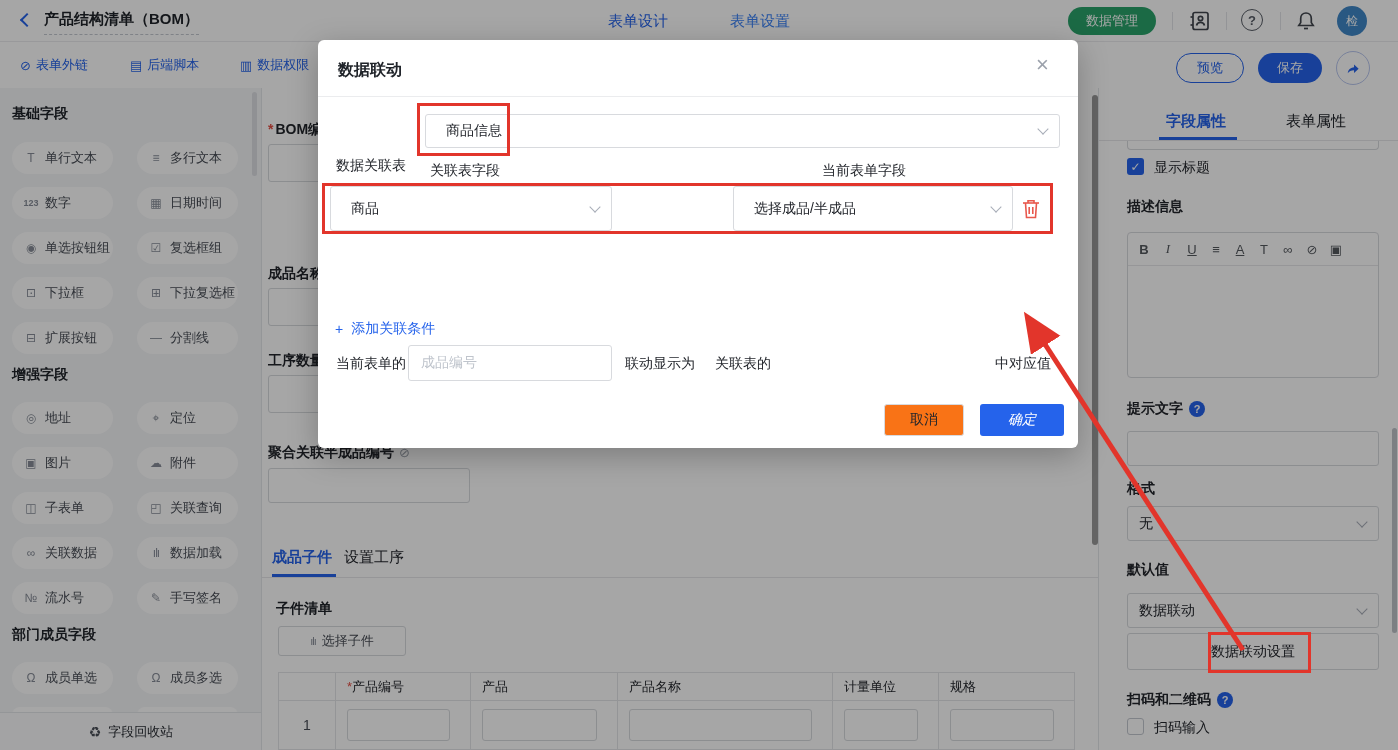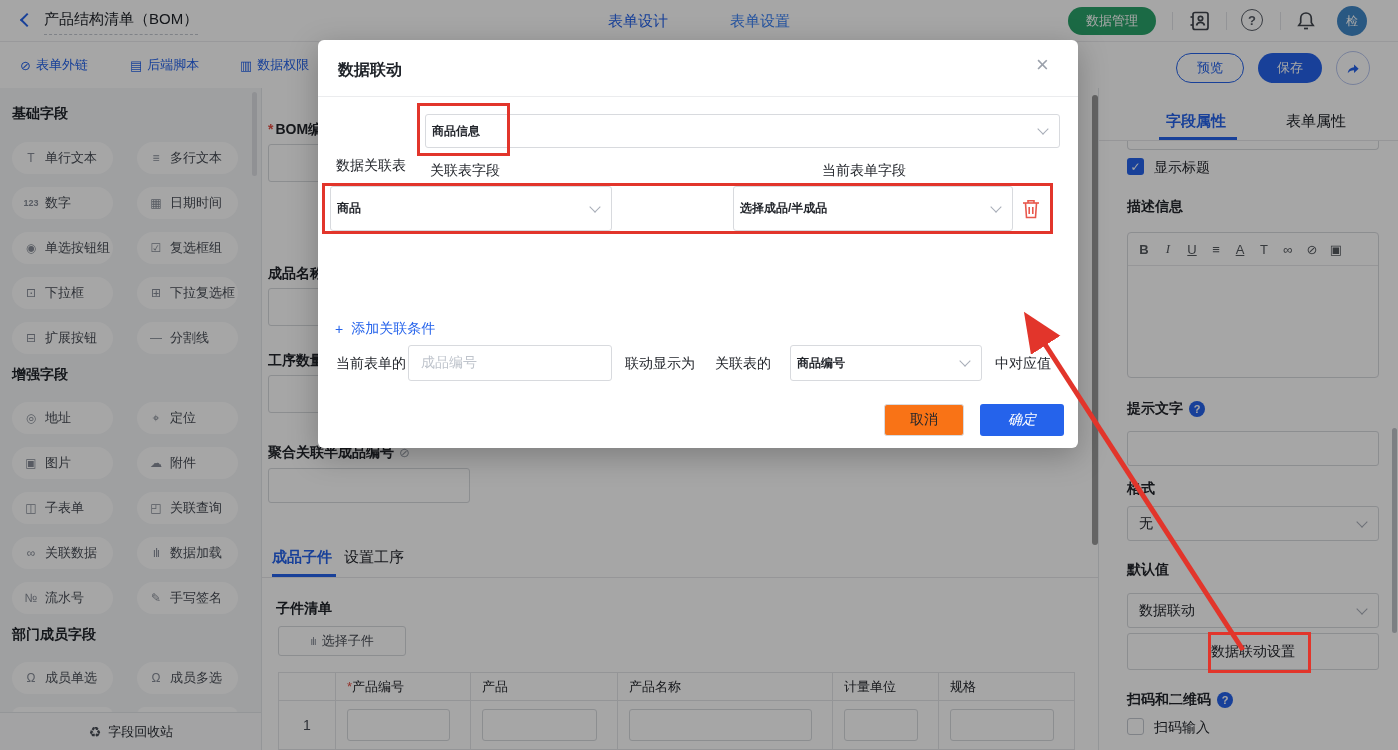--- a/index.html
+++ b/index.html
@@ -3,21 +3,21 @@
 <meta charset="utf-8">
 <style>
   * { margin:0; padding:0; box-sizing:border-box; }
   html,body { width:1398px; height:750px; }
   body { font-family:"Liberation Sans","DejaVu Sans",sans-serif; background:#fff; overflow:hidden; }
   .app { position:relative; width:1398px; height:750px; background:#fff; overflow:hidden; }
 
   
   .topbar { position:absolute; left:0; top:0; width:1398px; height:42px; background:#fff; border-bottom:1px solid #ececef; z-index:1; }
   .back-chev { position:absolute; left:22px; top:15px; width:10px; height:10px; border-left:2px solid #2563eb; border-bottom:2px solid #2563eb; transform:rotate(45deg); }
-  .doc-title { position:absolute; left:44px; top:10px; font-size:15px; font-weight:400; color:#20242a; padding-bottom:5px; border-bottom:1px dashed #c4c8d0; }
+  .doc-title { position:absolute; left:44px; top:10px; font-size:15px; font-weight:700; color:#20242a; padding-bottom:5px; border-bottom:1px dashed #c4c8d0; }
   .top-tab { position:absolute; top:12px; font-size:15px; color:#3b82f6; }
   .top-tab.active { color:#2563eb; }
   .green-pill { position:absolute; left:1068px; top:7px; width:88px; height:28px; background:#2aa46b; color:#fff; font-size:13px; border-radius:14px; display:flex; align-items:center; justify-content:center; }
   .tb-sep { position:absolute; top:12px; width:1px; height:18px; background:#e2e4e8; }
   .tb-icon { position:absolute; top:9px; width:24px; height:24px; color:#41464e; }
   .help-outline { position:absolute; left:1241px; top:9px; width:22px; height:22px; border:1.6px solid #585d66; border-radius:50%; color:#585d66; font-size:13px; font-weight:700; display:flex; align-items:center; justify-content:center; }
   .avatar { position:absolute; left:1337px; top:6px; width:30px; height:30px; border-radius:50%; background:#3f87c8; color:#fff; font-size:12px; display:flex; align-items:center; justify-content:center; }
 
   
   .toolbar { position:absolute; left:0; top:42px; width:1398px; height:46px; background:#fff; z-index:1; }
@@ -86,21 +86,21 @@
 
   
   .dim { position:absolute; inset:0; background:rgba(0,0,0,0.35); z-index:20; }
 
   
   .modal { position:absolute; left:318px; top:40px; width:760px; height:408px; background:#fff; border-radius:6px; box-shadow:0 8px 30px rgba(0,0,0,.25); z-index:30; }
   .m-title { position:absolute; left:20px; top:20px; font-size:16px; font-weight:600; color:#20242a; }
   .m-close { position:absolute; left:718px; top:14px; font-size:22px; color:#9ba1ab; line-height:1; }
   .m-divider { position:absolute; left:0; top:56px; width:760px; height:1px; background:#ebecee; }
   .m-label { position:absolute; font-size:14px; color:#23262c; }
-  .sel { position:absolute; background:#fff; border:1px solid #d8dade; border-radius:3px; display:flex; align-items:center; padding:0 6px; font-size:12px; color:#23262c;font-weight:bold; }
+  .sel { position:absolute; background:#fff; border:1px solid #d8dade; border-radius:3px; display:flex; align-items:center; padding:0 20px; font-size:14px; color:#23262c; }
   .sel .chev, .p-field .chev { position:absolute; right:12px; top:50%; width:8px; height:8px; margin-top:-6px; border-right:1.5px solid #a8adb8; border-bottom:1.5px solid #a8adb8; transform:rotate(45deg); }
   .m-col-head { position:absolute; top:122px; font-size:14px; color:#23262c; }
   .m-input { position:absolute; background:#fff; border:1px solid #d8dade; border-radius:3px; display:flex; align-items:center; padding:0 12px; font-size:14px; color:#bfc4cc; }
   .add-link { position:absolute; left:17px; top:280px; font-size:14px; color:#2563eb; display:flex; gap:8px; align-items:center; }
   .m-btn-cancel { position:absolute; left:566px; top:364px; width:80px; height:32px; border:1px solid #d8dade; border-radius:3px; background:#f97316; font-size:14px; color:#23262c; display:flex; align-items:center; justify-content:center; }
   .m-btn-ok { position:absolute; left:662px; top:364px; width:84px; height:32px; border-radius:3px; background:#2563eb; font-size:14px; color:#fff; display:flex; align-items:center; justify-content:center;font-style:italic; }
   .trash { position:absolute; left:703px; top:158px; width:20px; height:22px; }
 
   
   .ann { position:absolute; border:3px solid #e2352b; z-index:60; }
@@ -421,24 +421,20 @@
       <span>+</span>
       <span>添加关联条件</span>
     </div>
 
     <span class="m-label" style="left:18px;top:315px;">当前表单的</span>
     <div class="m-input" style="left:90px;top:305px;width:204px;height:36px;">
       <span>成品编号</span>
     </div>
     <span class="m-label" style="left:307px;top:315px;">联动显示为</span>
     <span class="m-label" style="left:397px;top:315px;">关联表的</span>
-    <div class="sel" style="left:472px;top:305px;width:192px;height:36px;">
-      <span>商品编号</span>
-      <span class="chev"></span>
-    </div>
     <span class="m-label" style="left:677px;top:315px;">中对应值</span>
 
     <div class="m-btn-cancel">取消</div>
     <div class="m-btn-ok">确定</div>
   </div>
 
   <svg class="ann-svg" width="1398" height="750">
     <defs>
       <marker id="ah" markerWidth="9" markerHeight="8" refX="6.5" refY="3.5" orient="auto">
         <polygon points="0 0, 8 3.5, 0 7" fill="#e2352b"></polygon>

